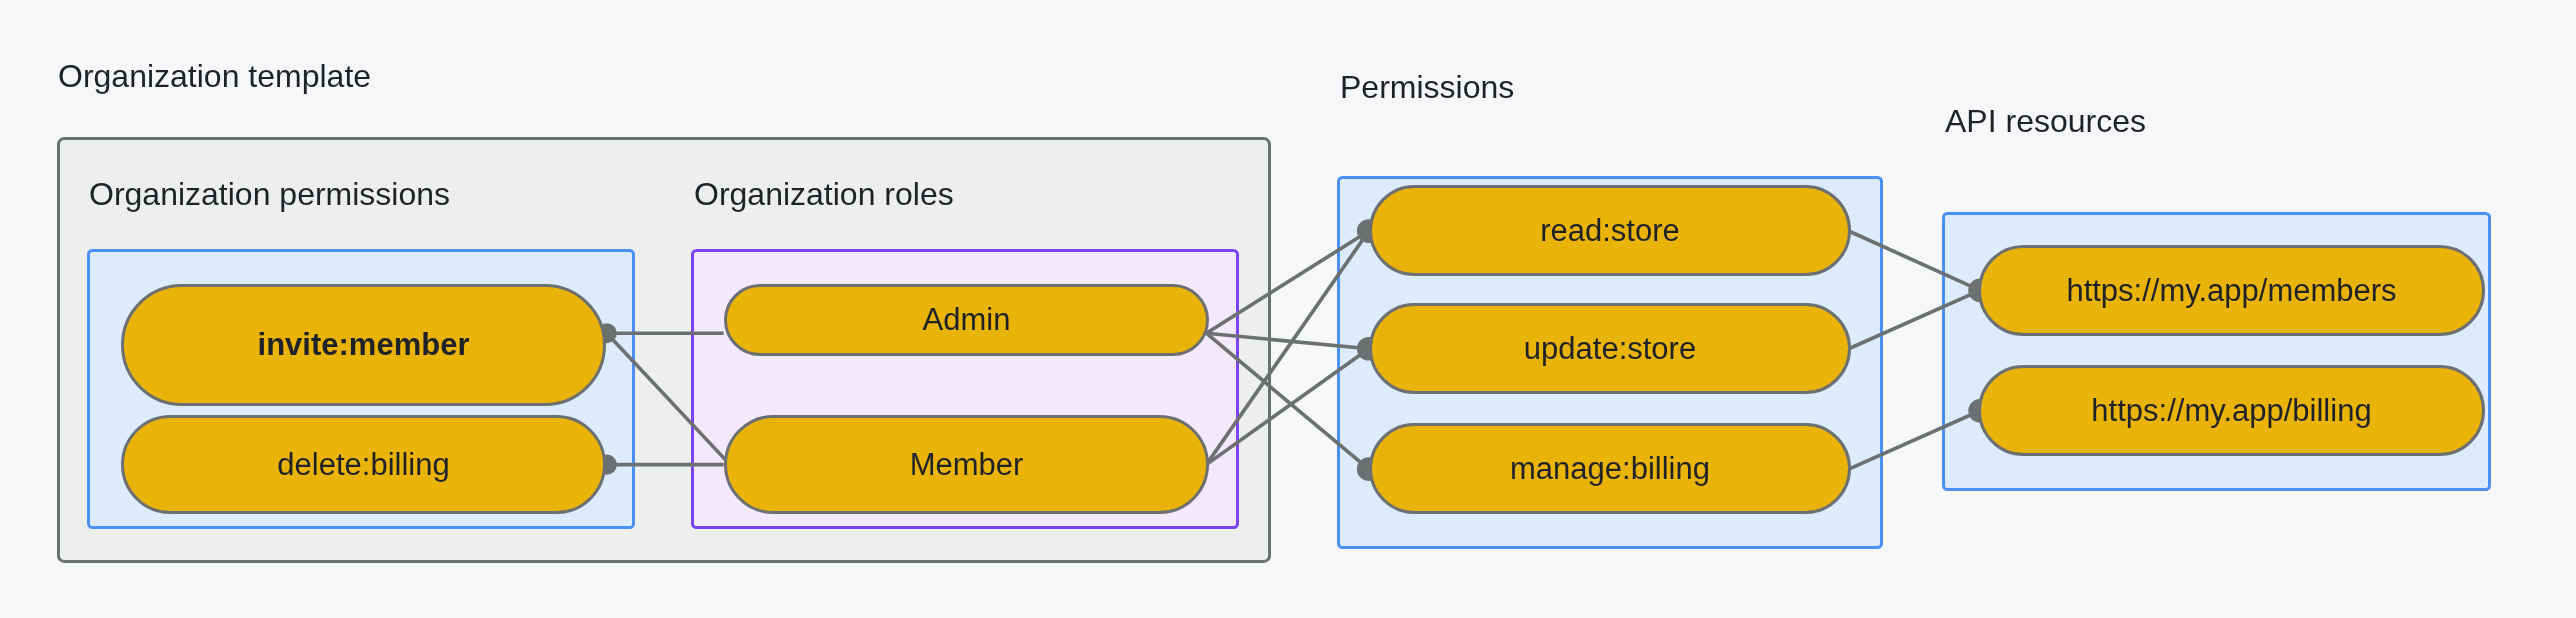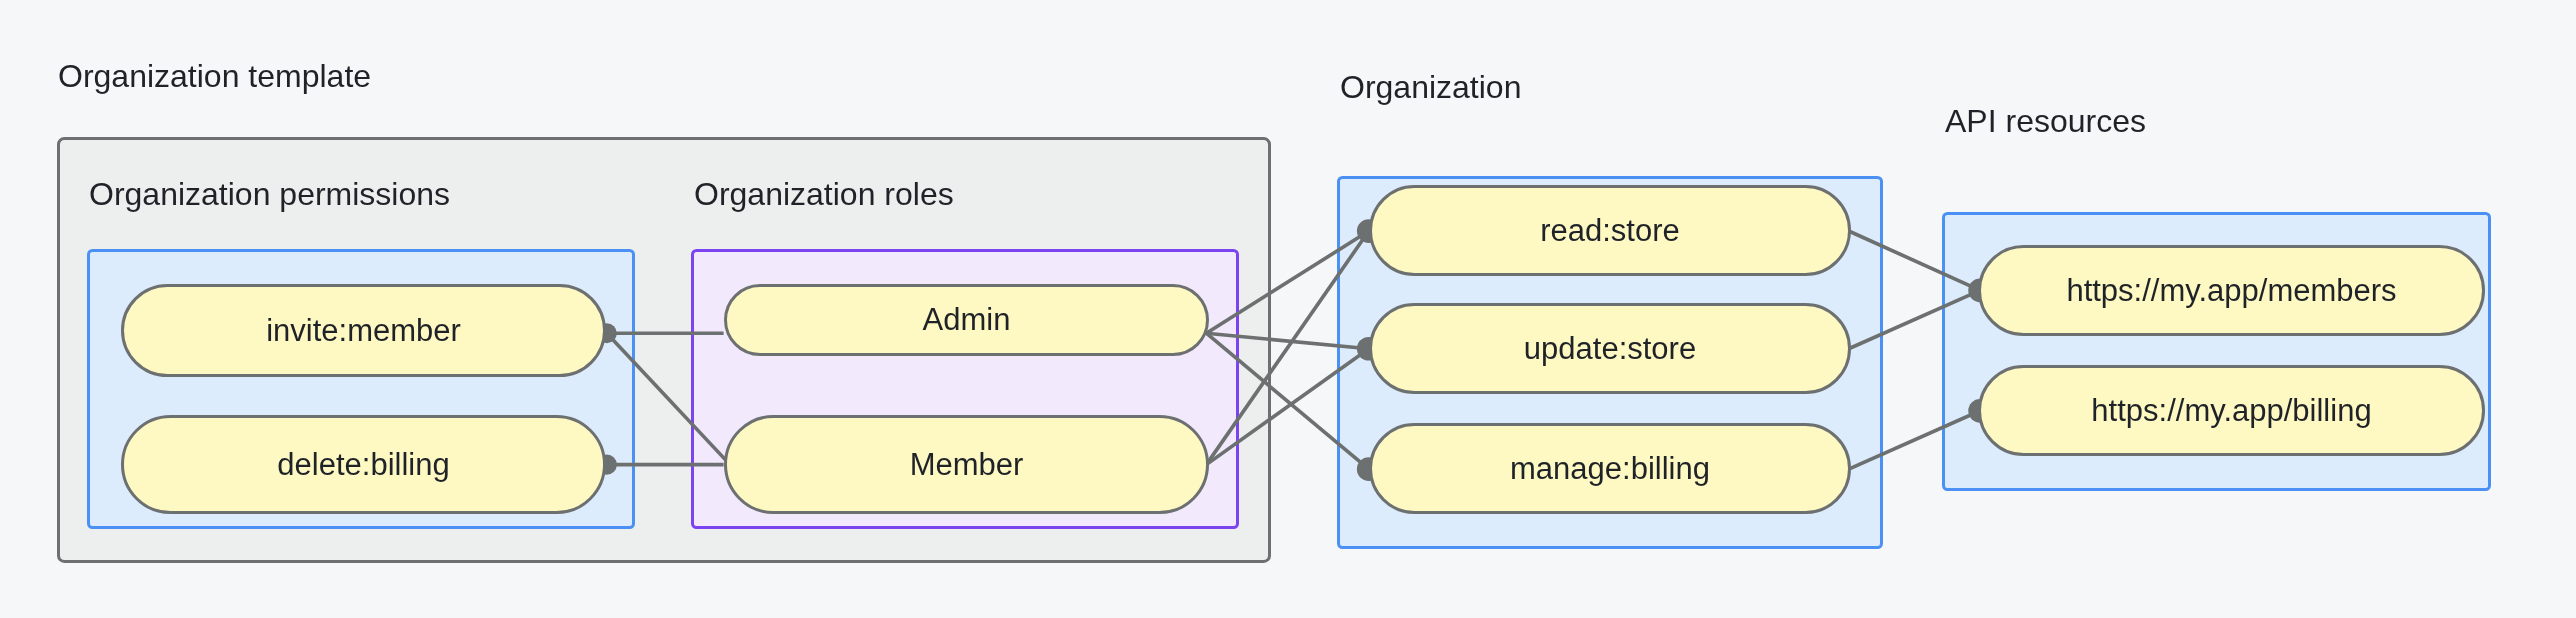--- a/index.html
+++ b/index.html
@@ -46,30 +46,30 @@
   }
   .cap-tpl{left:58px;top:60px;}
   .cap-orgperm{left:89px;top:178px;}
   .cap-orgroles{left:694px;top:178px;}
   .cap-perms{left:1340px;top:71px;}
   .cap-api{left:1945px;top:105px;}
 
   
   .pill{
     position:absolute;box-sizing:border-box;
-    background:#fef9c3;
+    background:#eab308;
     border:3.7px solid #6d7070;
     border-radius:912px;
     display:flex;align-items:center;justify-content:center;
     color:#1f2328;
     font-size:31px;
     white-space:nowrap;
   }
 
-  .p-invite  {left:121px; top:284px; width:485px; height:93px;}
+  .p-invite  {left:121px; top:284px; width:485px; height:122px;font-weight:bold;}
   .p-delete  {left:121px; top:415px; width:485px; height:99px;}
   .p-admin   {left:724px; top:284px; width:485px; height:72px;}
   .p-member  {left:724px; top:415px; width:485px; height:99px;}
 
   .p-read    {left:1369px;top:185px; width:482px; height:91px;}
   .p-update  {left:1369px;top:303px; width:482px; height:91px;}
   .p-billing {left:1369px;top:423px; width:482px; height:91px;}
 
   .p-members {left:1978px;top:245px; width:507px; height:91px;}
   .p-billurl {left:1978px;top:365px; width:507px; height:91px;text-align:right;}
@@ -107,21 +107,21 @@
       <circle cx="1500" cy="253" r="13" fill="#6d7070"></circle>
       <circle cx="1500" cy="382" r="13" fill="#6d7070"></circle>
       <circle cx="1500" cy="514" r="13" fill="#6d7070"></circle>
       <circle cx="2170" cy="318" r="13" fill="#6d7070"></circle>
       <circle cx="2170" cy="450" r="13" fill="#6d7070"></circle>
     </svg>
 
   <div class="caption cap-tpl">Organization template</div>
   <div class="caption cap-orgperm">Organization permissions</div>
   <div class="caption cap-orgroles">Organization roles</div>
-  <div class="caption cap-perms">Organization</div>
+  <div class="caption cap-perms">Permissions</div>
   <div class="caption cap-api">API resources</div>
 
   <div class="pill p-invite">invite:member</div>
   <div class="pill p-delete">delete:billing</div>
 
   <div class="pill p-admin">Admin</div>
   <div class="pill p-member">Member</div>
 
   <div class="pill p-read">read:store</div>
   <div class="pill p-update">update:store</div>

